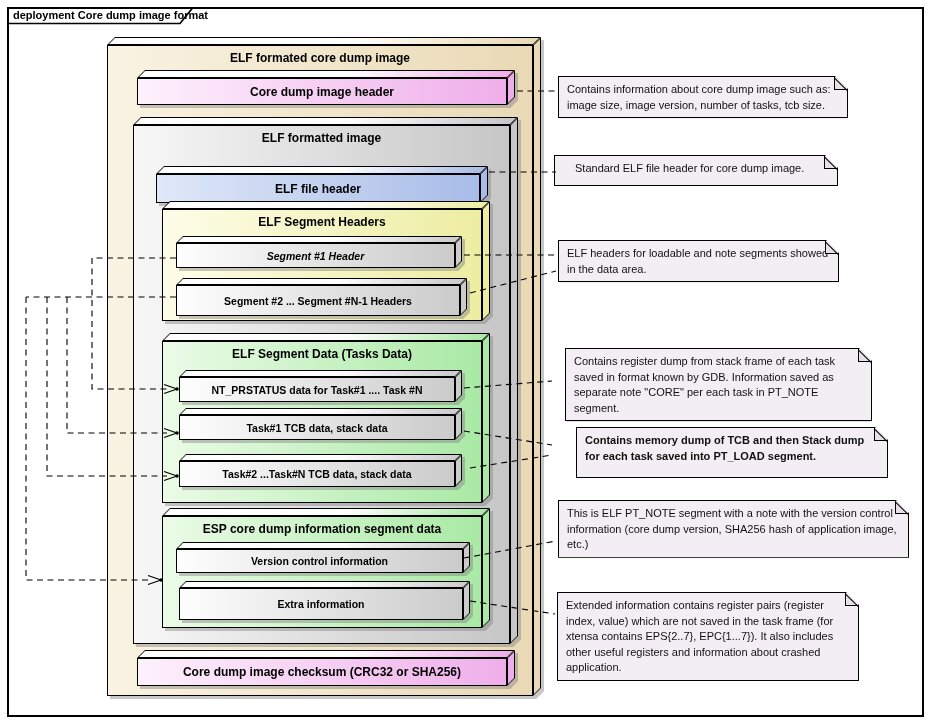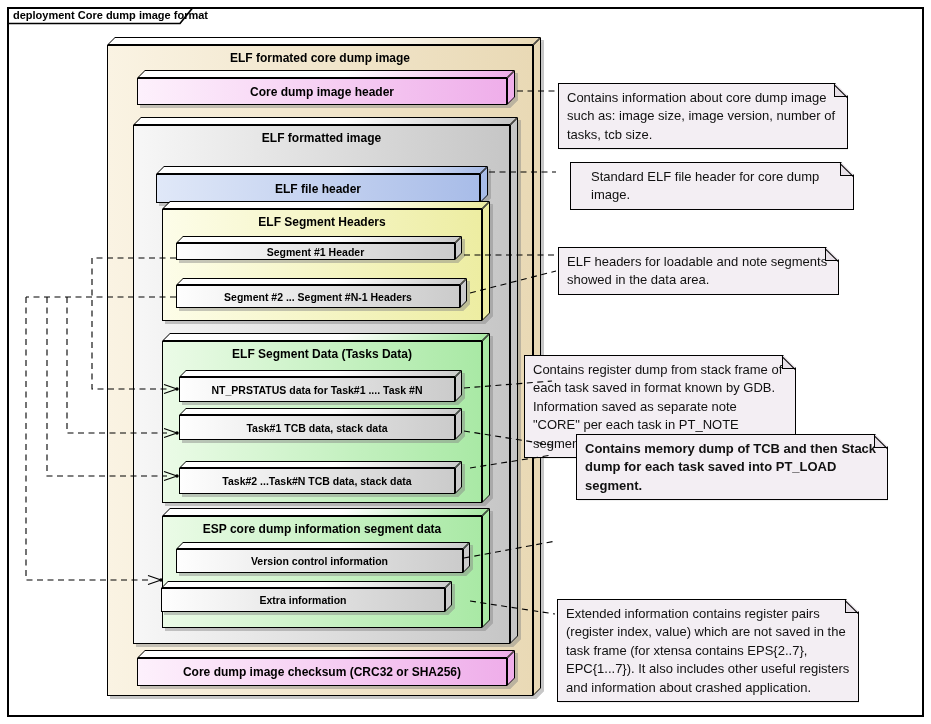--- a/index.html
+++ b/index.html
@@ -31,23 +31,22 @@
     font-weight:bold; font-size:10.5px; white-space:nowrap;
   }
   .n3.banner .front {
     display:flex; align-items:center; justify-content:center;
     font-weight:bold; font-size:12px; white-space:nowrap;
   }
   
   .note {
     position:absolute; background:#f3eef3; border:1.3px solid #000; box-sizing:border-box;
     clip-path:polygon(0 0, calc(100% - 13px) 0, 100% 13px, 100% 100%, 0 100%);
-    padding:5px 8px 4px 8px; font-size:13px; line-height:1.42; color:#111;
+    padding:5px 8px 4px 8px; font-size:11px; line-height:1.42; color:#111;
     filter:drop-shadow(2.5px 3px 0 rgba(130,130,130,0.5));
-    margin-top:7px;
   }
   .note .fold {
     position:absolute; top:0; right:0; width:13px; height:13px; box-sizing:border-box;
     background:#e7e0e7; border-left:1.3px solid #000; border-bottom:1.3px solid #000;
   }
   .note .fold-line {
     position:absolute; top:-0.5px; left:calc(100% - 13.5px); width:18.6px; height:1.3px;
     background:#000; transform-origin:0 50%; transform:rotate(45deg);
   }
   
@@ -91,27 +90,27 @@
     <div class="side"></div>
     <div class="front">ELF file header</div>
   </div>
 
   <div class="n3 container" style="left:162px; top:209px; width:320px; height:112px; --d:8px; --g1:#fdfde9; --g2:#ededa2;">
     <div class="top"></div>
     <div class="side"></div>
     <div class="front">ELF Segment Headers</div>
   </div>
 
-  <div class="n3 leaf" style="left:176px; top:243px; width:279px; height:17px; --d:7px; --g1:#fefefe; --g2:#cbcbcb;">
+  <div class="n3 leaf" style="left:176px; top:243px; width:279px; height:25px;font-style:italic; --d:7px; --g1:#fefefe; --g2:#cbcbcb;">
     <div class="top"></div>
     <div class="side"></div>
     <div class="front">Segment #1 Header</div>
   </div>
 
-  <div class="n3 leaf" style="left:176px; top:285px; width:284px; height:23px; --d:7px; --g1:#fefefe; --g2:#cbcbcb;">
+  <div class="n3 leaf" style="left:176px; top:285px; width:284px; height:31px; --d:7px; --g1:#fefefe; --g2:#cbcbcb;">
     <div class="top"></div>
     <div class="side"></div>
     <div class="front">Segment #2 ... Segment #N-1 Headers</div>
   </div>
 
   <div class="n3 container" style="left:162px; top:341px; width:320px; height:162px; --d:8px; --g1:#ebfbe7; --g2:#a9e9a5;">
     <div class="top"></div>
     <div class="side"></div>
     <div class="front">ELF Segment Data (Tasks Data)</div>
   </div>
@@ -121,75 +120,79 @@
     <div class="side"></div>
     <div class="front">NT_PRSTATUS data for Task#1 .... Task #N</div>
   </div>
 
   <div class="n3 leaf" style="left:179px; top:415px; width:276px; height:25px; --d:7px; --g1:#fefefe; --g2:#cbcbcb;">
     <div class="top"></div>
     <div class="side"></div>
     <div class="front">Task#1 TCB data, stack data</div>
   </div>
 
-  <div class="n3 leaf" style="left:179px; top:461px; width:276px; height:26px;margin-top:7px; --d:7px; --g1:#fefefe; --g2:#cbcbcb;">
+  <div class="n3 leaf" style="left:179px; top:461px; width:276px; height:26px; --d:7px; --g1:#fefefe; --g2:#cbcbcb;">
     <div class="top"></div>
     <div class="side"></div>
     <div class="front">Task#2 ...Task#N TCB data,  stack data</div>
   </div>
 
   <div class="n3 container" style="left:162px; top:516px; width:320px; height:112px; --d:8px; --g1:#ebfbe7; --g2:#a9e9a5;">
     <div class="top"></div>
     <div class="side"></div>
     <div class="front">ESP core dump information segment data</div>
   </div>
 
   <div class="n3 leaf" style="left:176px; top:549px; width:279px; height:24px;padding-left:8px; --d:7px; --g1:#fefefe; --g2:#cbcbcb;">
     <div class="top"></div>
     <div class="side"></div>
     <div class="front">Version control information</div>
   </div>
 
-  <div class="n3 leaf" style="left:161px; top:588px; width:284px; height:24px;border-radius:8px; --d:7px; --g1:#fefefe; --g2:#cbcbcb;">
+  <div class="n3 leaf" style="left:179px; top:588px; width:284px; height:32px;border-radius:8px; --d:7px; --g1:#fefefe; --g2:#cbcbcb;">
     <div class="top"></div>
     <div class="side"></div>
     <div class="front">Extra information</div>
   </div>
 
   <div class="n3 banner" style="left:137px; top:658px; width:370px; height:28px; --d:8px; --g1:#fdf1fc; --g2:#efaeea;">
     <div class="top"></div>
     <div class="side"></div>
     <div class="front">Core dump image checksum (CRC32 or SHA256)</div>
   </div>
 
   <div class="note" style="left:558px; top:76px; width:290px; min-height:42px;">
     <span>Contains information about core dump image such as: image size, image version, number of tasks, tcb size.</span>
     <i class="fold"></i><i class="fold-line"></i>
   </div>
 
-  <div class="note" style="left:570px; top:155px; width:284px; min-height:31px;padding-left:20px;">
+  <div class="note" style="left:554px; top:155px; width:284px; min-height:31px;padding-left:20px;">
     <span>Standard ELF file header for core dump image.</span>
     <i class="fold"></i><i class="fold-line"></i>
   </div>
 
   <div class="note" style="left:558px; top:240px; width:281px; min-height:32px;">
     <span>ELF headers for loadable and note segments showed in the data area.</span>
     <i class="fold"></i><i class="fold-line"></i>
   </div>
 
-  <div class="note" style="left:524px; top:348px; width:272px; min-height:64px;">
+  <div class="note" style="left:565px; top:348px; width:307px; min-height:64px;">
     <span>Contains register dump from stack frame of each task saved in format known by GDB. Information saved as separate note "CORE" per each task in PT_NOTE segment.</span>
     <i class="fold"></i><i class="fold-line"></i>
   </div>
 
   <div class="note" style="left:576px; top:427px; width:312px; min-height:51px;font-weight:bold;">
     <span>Contains memory dump of TCB and then Stack dump for each task saved into PT_LOAD segment.</span>
     <i class="fold"></i><i class="fold-line"></i>
   </div>
 
+  <div class="note" style="left:558px; top:500px; width:351px; min-height:55px;">
+    <span>This is ELF PT_NOTE segment with a note with the version control information (core dump version, SHA256 hash of application image, etc.)</span>
+    <i class="fold"></i><i class="fold-line"></i>
+  </div>
 
   <div class="note" style="left:557px; top:592px; width:302px; min-height:77px;">
     <span>Extended information contains register pairs (register index, value) which are not saved in the task frame (for xtensa contains EPS{2..7}, EPC{1...7}). It also includes other useful registers and information about crashed application.</span>
     <i class="fold"></i><i class="fold-line"></i>
   </div>
 
   <svg class="overlay" width="931" height="724" viewBox="0 0 931 724">
     <g class="frame">
       <rect x="8" y="8" width="915" height="708" stroke-width="2"></rect>
       <path d="M7 23.5 H180 L192.5 8" stroke-width="1.7"></path>

